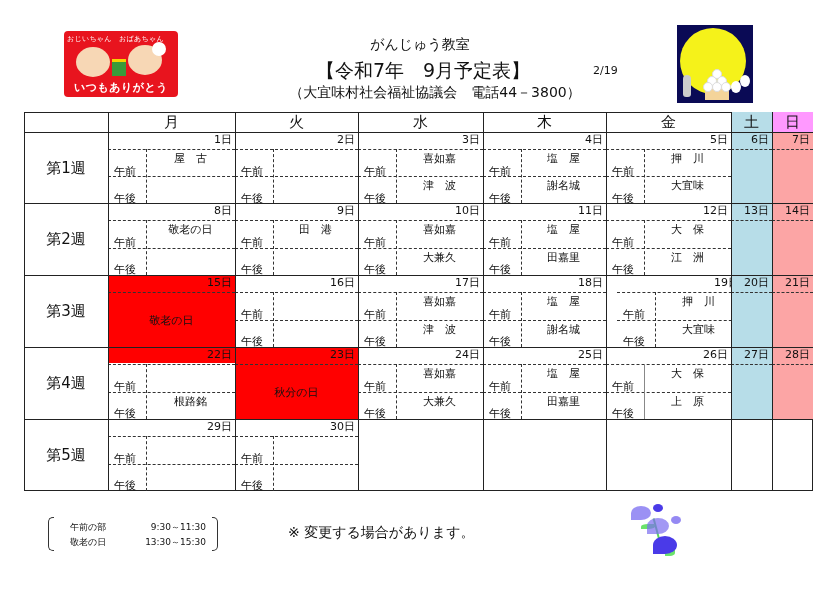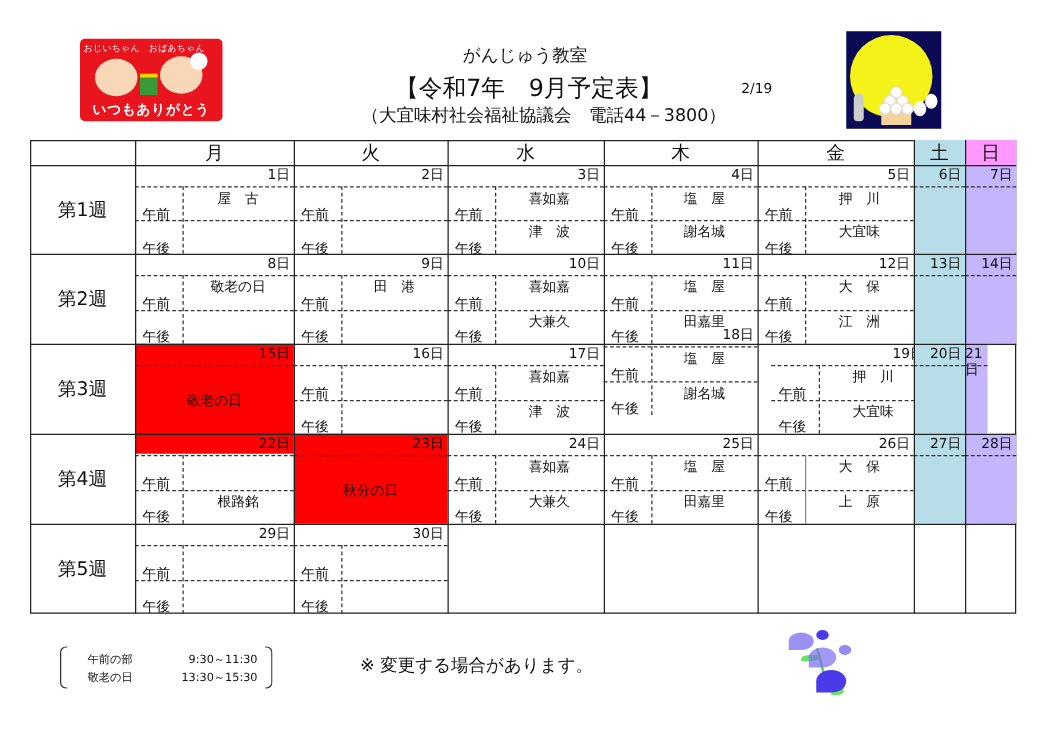--- a/index.html
+++ b/index.html
@@ -38,21 +38,21 @@
   .cell { position:absolute; box-sizing:border-box; }
   .datenum { position:absolute; right:3px; top:1px; font-size:11px; line-height:13px; }
   .dash-h { position:absolute; left:0; right:0; height:0; border-top:1px dashed #333; }
   .dash-v { position:absolute; width:0; border-left:1px dashed #333; }
   .solid-v { position:absolute; width:0; border-left:1px solid #888; }
   .slotlbl { position:absolute; left:6px; font-size:11px; }
   .slotval { position:absolute; text-align:center; font-size:11px; }
   .holiday { background:#ff0000; }
   .holiday .hname { position:absolute; left:0; right:0; text-align:center; font-size:11px; }
   .sat { background:#b7dde8; }
-  .sun { background:#c4b5fd; }
+  .sun { background:#fca5a5;text-align:right; }
 
   .times { left:48px; top:517px; width:170px; height:34px; }
   .times .lb, .times .rb { position:absolute; top:0; width:5px; height:32px; border:1px solid #333; }
   .times .lb { left:0; border-right:none; border-radius:5px 0 0 5px; }
   .times .rb { right:0; border-left:none; border-radius:0 5px 5px 0; }
   .times .row { position:absolute; left:22px; font-size:9px; white-space:nowrap; }
   .times .row span.t { position:absolute; left:46px; width:90px; text-align:right;}
   .notice { left:288px; top:524px; font-size:14px; }
 
   .flower { left:625px; top:498px; width:60px; height:60px; }
@@ -237,21 +237,21 @@
     <div class="cell abs" style="left:358px;top:275px;width:125px;height:72px;">
       <div class="datenum">17日</div>
       <div class="dash-h" style="top:17px;"></div>
       <div class="dash-h" style="top:44.5px;"></div>
       <div class="dash-v" style="left:38px;top:17px;height:55px;"></div>
       <div class="slotlbl" style="top:31.75px;">午前</div>
       <div class="slotlbl" style="top:59.25px;">午後</div>
       <div class="slotval" style="left:38px;width:87px;top:19px;">喜如嘉</div>
       <div class="slotval" style="left:38px;width:87px;top:46.5px;">津　波</div>
     </div>
-    <div class="cell abs" style="left:483px;top:260px;width:123px;height:72px;">
+    <div class="cell abs" style="left:483px;top:275px;width:123px;height:72px;">
       <div class="datenum">18日</div>
       <div class="dash-h" style="top:17px;"></div>
       <div class="dash-h" style="top:44.5px;"></div>
       <div class="dash-v" style="left:38px;top:17px;height:55px;"></div>
       <div class="slotlbl" style="top:31.75px;">午前</div>
       <div class="slotlbl" style="top:59.25px;">午後</div>
       <div class="slotval" style="left:38px;width:85px;top:19px;">塩　屋</div>
       <div class="slotval" style="left:38px;width:85px;top:46.5px;">謝名城</div>
     </div>
     <div class="cell abs" style="left:606px;top:275px;width:125px;height:72px;margin-left:11px;">
@@ -261,21 +261,21 @@
       <div class="dash-v" style="left:38px;top:17px;height:55px;"></div>
       <div class="slotlbl" style="top:31.75px;">午前</div>
       <div class="slotlbl" style="top:59.25px;">午後</div>
       <div class="slotval" style="left:38px;width:87px;top:19px;">押　川</div>
       <div class="slotval" style="left:38px;width:87px;top:46.5px;">大宜味</div>
     </div>
     <div class="cell abs sat" style="left:731px;top:275px;width:41px;height:72px;">
       <div class="datenum">20日</div>
       <div class="dash-h" style="top:17px;"></div>
     </div>
-    <div class="cell abs sun" style="left:772px;top:275px;width:18px;height:72px;">
+    <div class="cell abs sun" style="left:772px;top:275px;width:41px;height:72px;">
       <div class="datenum">21日</div>
       <div class="dash-h" style="top:17px;"></div>
     </div>
     <div class="weeklbl" style="top:347px;height:72px;line-height:72px;">第4週</div>
     <div class="cell abs" style="left:108px;top:347px;width:127px;height:72px;">
       <div class="datenum">22日</div>
       <div class="dash-h" style="top:17px;"></div>
       <div class="dash-h" style="top:44.5px;"></div>
       <div class="dash-v" style="left:38px;top:17px;height:55px;"></div>
       <div class="slotlbl" style="top:31.75px;">午前</div>

